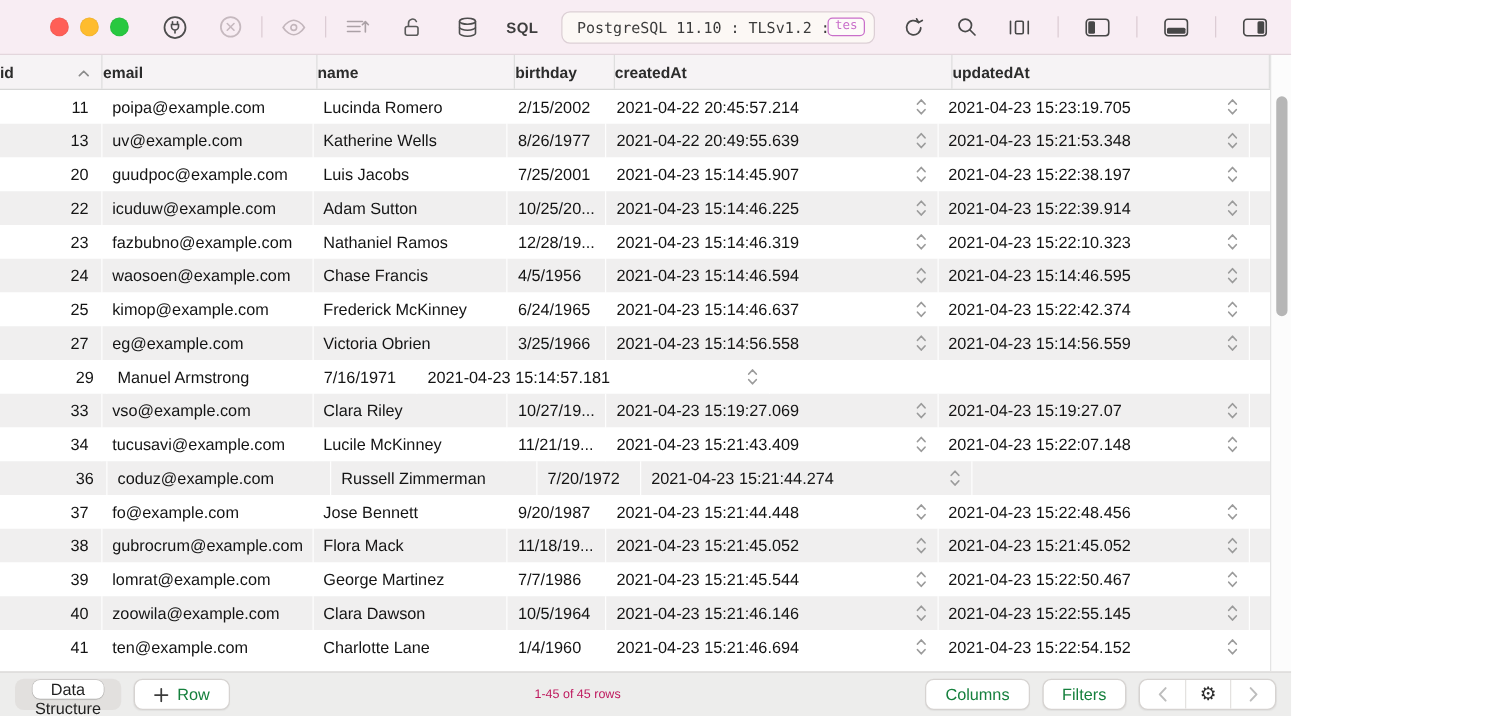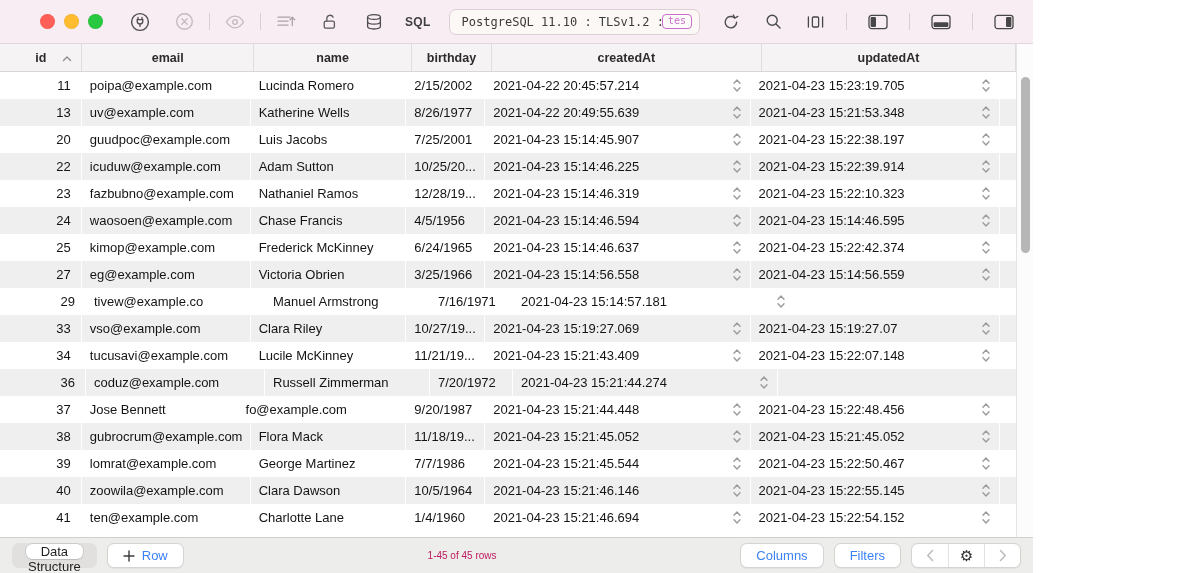--- a/index.html
+++ b/index.html
@@ -37,21 +37,21 @@
   .right-icons { display:flex; align-items:center; gap:6px; }
   .right-icons .tb-btn + .tb-btn { margin-left:6px; }
 
   
   .table-area { flex:1; position:relative; background:#fff; overflow:hidden; }
   .grid-header {
     display:flex; height:28px; background:#f6f3f5; border-bottom:1px solid #d7d7d7;
     margin-right:17px;
   }
   .hcell {
-    position:relative; display:flex; align-items:center; justify-content:center;
+    position:relative; display:flex; align-items:center; justify-content:flex-start;
     font-size:12.5px; font-weight:700; color:#2c2c2c; border-right:1px solid #dedede;
   }
   .hcell .sort-ind { position:absolute; right:9px; top:11px; }
   .grid-body { margin-right:17px; }
   .row { display:flex; height:27px; background:#fff; }
   .row:nth-child(even) { background:var(--row-stripe,#f0efef); }
   .cell {
     display:flex; align-items:center; font-size:13px; color:#141414;
     padding:0 8px; border-right:1px solid rgba(255,255,255,.9); overflow:hidden; white-space:nowrap;
   }
@@ -70,21 +70,21 @@
   
   .statusbar {
     height:36px; flex:0 0 36px; background:#ededec; border-top:1px solid #d2d0ce;
     display:flex; align-items:center; padding:0 12px; gap:10px;
   }
   .segmented { display:flex; align-items:center; background:#e2e0de; border-radius:7px; height:25px; padding:1px;flex-direction:column; }
   .seg { font-size:13px; color:#1f1f1f; padding:0 15px; height:23px; display:flex; align-items:center; border-radius:6px; cursor:default; }
   .seg.active { background:#fff; box-shadow:0 0 0 .5px rgba(0,0,0,.18), 0 1px 1px rgba(0,0,0,.08); }
   .btn {
     height:25px; background:#fff; border:1px solid #d6d3d1; border-radius:7px;
-    font-family:"Liberation Sans", sans-serif; font-size:13px; color:#3b82f6;
+    font-family:"Liberation Sans", sans-serif; font-size:13px; color:#15803d;
     display:flex; align-items:center; padding:0 15px; gap:7px; box-shadow:0 .5px 1px rgba(0,0,0,.05); cursor:default;
   }
   .spacer { flex:1; }
   .rows-count { font-size:10px; color:#be185d; }
   .pager { display:flex; align-items:stretch; height:25px; background:#fff; border:1px solid #d6d3d1; border-radius:7px; overflow:hidden; box-shadow:0 .5px 1px rgba(0,0,0,.05); }
   .pager > * { display:flex; align-items:center; justify-content:center; width:36px; border:none; background:transparent; cursor:default; }
   .pager > * + * { border-left:1px solid #e4e2e0; }
   .gear-glyph { font-size:15px; color:#2c2c2c; line-height:1; }
 </style>
 </head>
@@ -461,23 +461,20 @@
                 <path d="M2 5.2L5 2l3 3.2M2 9.8L5 13l3-3.2" fill="none" stroke="#9b9b9b" stroke-width="1.4" stroke-linecap="round" stroke-linejoin="round"></path>
               </svg>
             </span>
           </div>
           <div class="cell col-filler"></div>
         </div>
         <div class="row">
           <div class="cell col-0 align-right">
             <span>29</span>
           </div>
-          <div class="cell col-1">
-            <span>tivew@example.co</span>
-          </div>
           <div class="cell col-2">
             <span>Manuel Armstrong</span>
           </div>
           <div class="cell col-3">
             <span>7/16/1971</span>
           </div>
           <div class="cell col-4">
             <span>2021-04-23 15:14:57.181</span>
             <span class="stepper">
               <svg width="10" height="15" viewBox="0 0 10 15">
@@ -569,25 +566,25 @@
                 <path d="M2 5.2L5 2l3 3.2M2 9.8L5 13l3-3.2" fill="none" stroke="#9b9b9b" stroke-width="1.4" stroke-linecap="round" stroke-linejoin="round"></path>
               </svg>
             </span>
           </div>
           <div class="cell col-filler"></div>
         </div>
         <div class="row">
           <div class="cell col-0 align-right">
             <span>37</span>
           </div>
+          <div class="cell col-1">
+            <span>fo@example.com</span>
+          </div>
           <div class="cell col-2">
             <span>Jose Bennett</span>
-          </div>
-          <div class="cell col-1">
-            <span>fo@example.com</span>
           </div>
           <div class="cell col-3">
             <span>9/20/1987</span>
           </div>
           <div class="cell col-4">
             <span>2021-04-23 15:21:44.448</span>
             <span class="stepper">
               <svg width="10" height="15" viewBox="0 0 10 15">
                 <path d="M2 5.2L5 2l3 3.2M2 9.8L5 13l3-3.2" fill="none" stroke="#9b9b9b" stroke-width="1.4" stroke-linecap="round" stroke-linejoin="round"></path>
               </svg>

